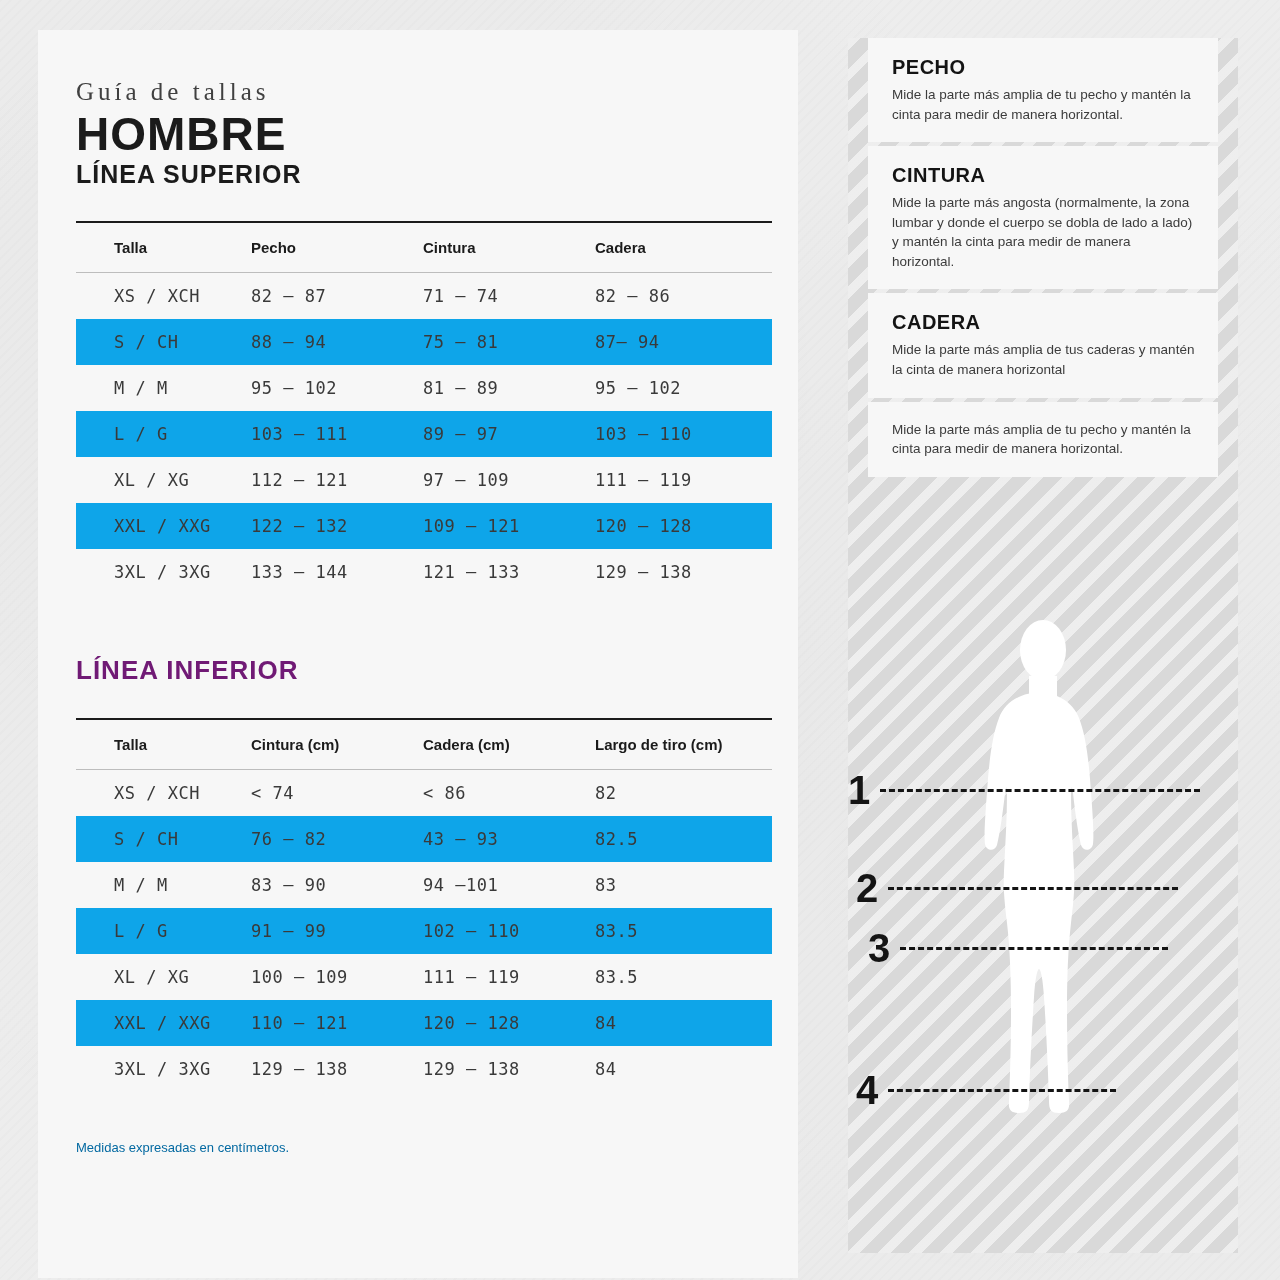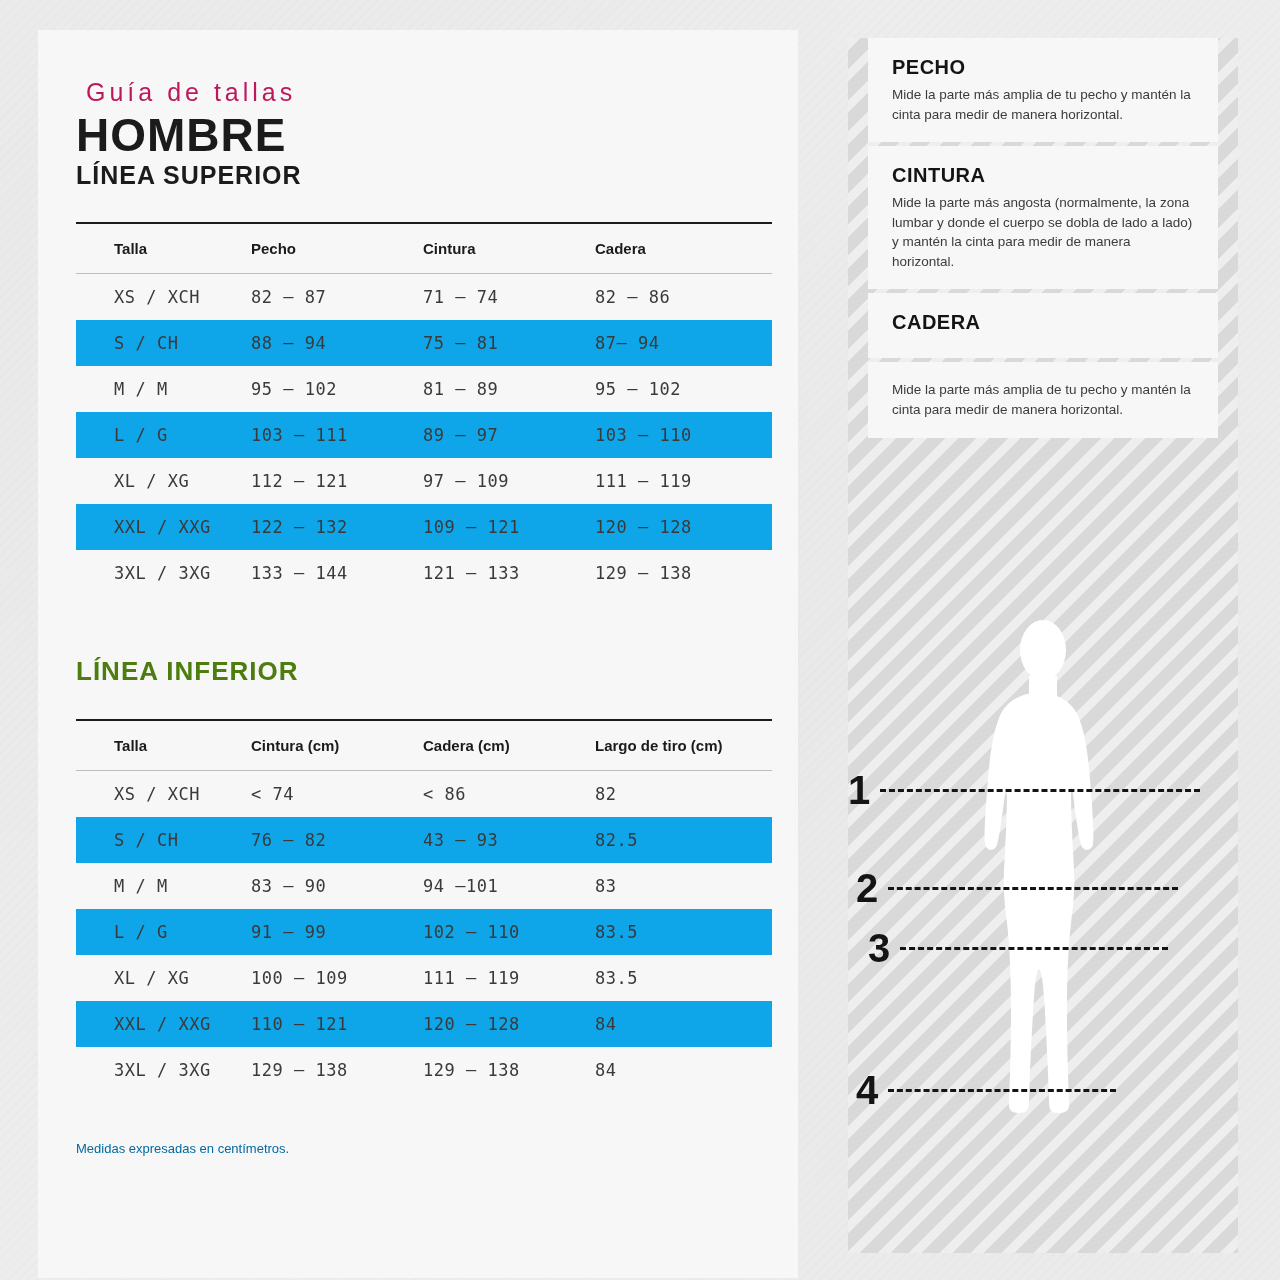--- a/index.html
+++ b/index.html
@@ -39,23 +39,24 @@
   .left {
     position: absolute;
     left: 38px;
     top: 30px;
     width: 760px;
     padding: 48px 0 0 38px;
   }
   .kicker {
     font-size: 25px;
     letter-spacing: 4px;
-    color: #be185d;
+    color: #404040;
     font-weight: 400;
-    margin: 0 0 2px 10px;
+    margin: 0 0 2px 0;
+    font-family: Liberation Serif, serif;
   }
   .title {
     font-size: 46px;
     font-weight: 700;
     letter-spacing: 1px;
     color: #1b1b1b;
     margin: 4px 0 0 0;
     line-height: 1.05;
   }
   .subtitle {
@@ -91,21 +92,21 @@
   table.sizes td.c0, table.sizes th.c0 { width: 175px; padding-left: 38px; }
   table.sizes td.c1, table.sizes th.c1 { width: 172px; }
   table.sizes td.c2, table.sizes th.c2 { width: 172px; }
   table.sizes td.c3, table.sizes th.c3 { width: 177px; }
   table.sizes th.c0 { padding-left: 38px; }
 
   .section2-title {
     font-size: 26px;
     font-weight: 700;
     letter-spacing: 1px;
-    color: #4d7c0f;
+    color: #701a75;
     margin: 60px 0 12px 0;
   }
   .footnote {
     font-size: 13px;
     color: #0369a1;
     margin-top: 48px;
     font-family: "Liberation Sans", sans-serif;
   }
 
   
@@ -311,20 +312,21 @@
         <p>Mide la parte más amplia de tu pecho y mantén la cinta para medir de manera horizontal.</p>
       </div>
       <div class="info-item">
 
         <h3>CINTURA</h3>
         <p>Mide la parte más angosta (normalmente, la zona lumbar y donde el cuerpo se dobla de lado a lado) y mantén la cinta para medir de manera horizontal.</p>
       </div>
       <div class="info-item">
 
         <h3>CADERA</h3>
+        <p>Mide la parte más amplia de tus caderas y mantén la cinta de manera horizontal</p>
       </div>
       <div class="info-item">
 
         <p>Mide la parte más amplia de tu pecho y mantén la cinta para medir de manera horizontal.</p>
       </div>
     </div>
 
     <div class="figure-wrap">
       <svg class="person" width="200" height="620" viewBox="0 0 200 620">
         <g fill="#ffffff">

